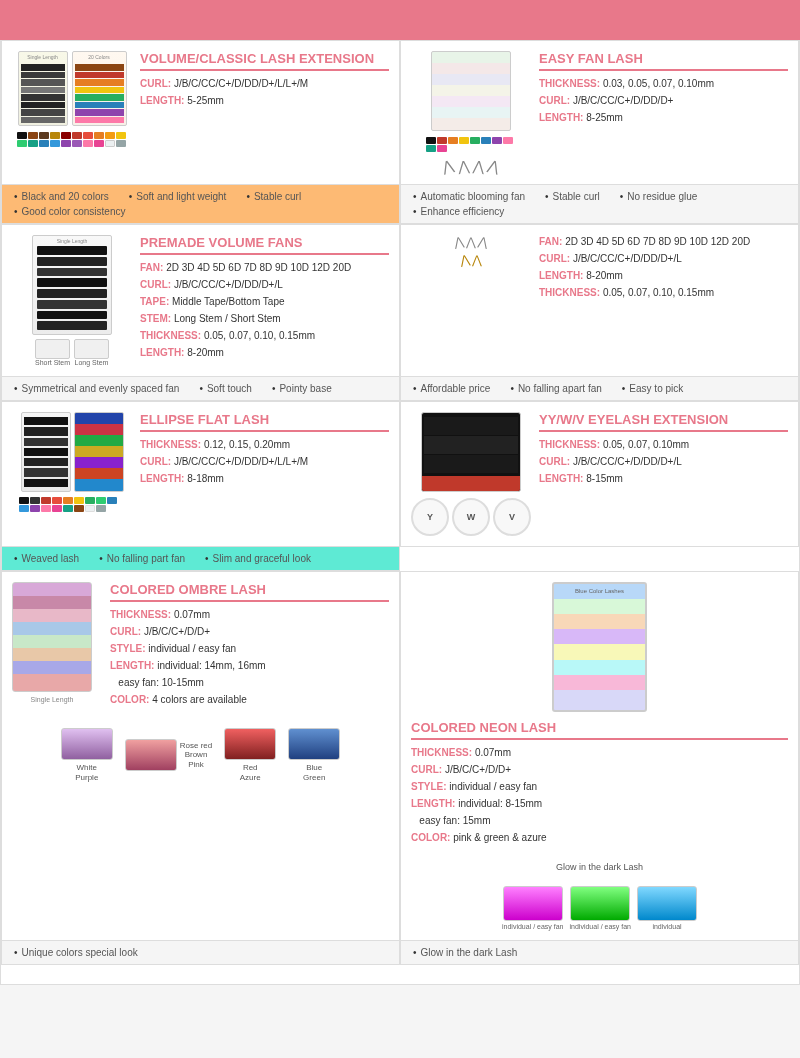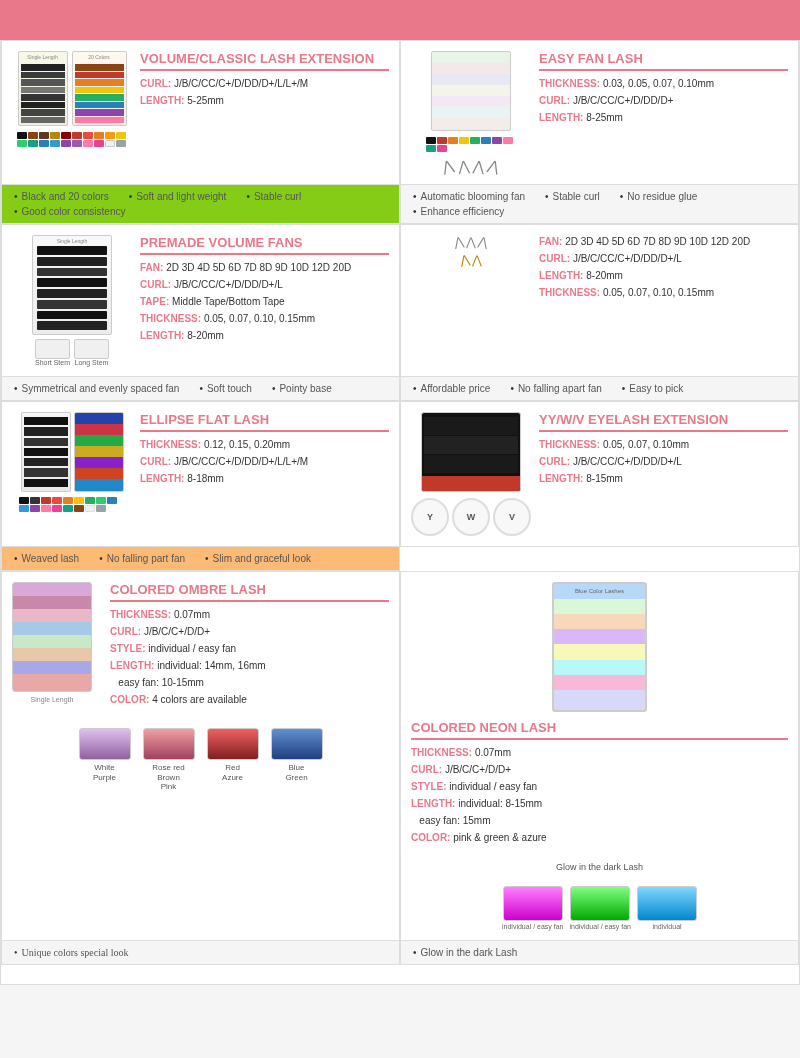--- a/index.html
+++ b/index.html
@@ -205,21 +205,21 @@
             <span>J/B/C/CC/C+/D/DD/D+</span>
           </div>
           <div class="spec-line">
             <span class="spec-label">LENGTH:</span>
             <span>8-25mm</span>
           </div>
         </div>
       </div>
     </div>
 
-    <div class="features-bar cell-left" style="border:1px solid #ddd; border-top:none; background:#84cc16;">
+    <div class="features-bar cell-left" style="border:1px solid #ddd; border-top:none; background:#fdba74;">
       <div class="feature-item">Black and 20 colors</div>
       <div class="feature-item">Soft and light weight</div>
       <div class="feature-item">Stable curl</div>
       <div class="feature-item">Good color consistency</div>
     </div>
     <div class="features-bar" style="border:1px solid #ddd; border-top:none; background:#f5f5f5;">
       <div class="feature-item">Automatic blooming fan</div>
       <div class="feature-item">Stable curl</div>
       <div class="feature-item">No residue glue</div>
       <div class="feature-item">Enhance efficiency</div>
@@ -262,20 +262,24 @@
             <span class="spec-label">FAN:</span>
             <span>2D 3D 4D 5D 6D 7D 8D 9D 10D 12D 20D</span>
           </div>
           <div class="spec-line">
             <span class="spec-label">CURL:</span>
             <span>J/B/C/CC/C+/D/DD/D+/L</span>
           </div>
           <div class="spec-line">
             <span class="spec-label">TAPE:</span>
             <span>Middle Tape/Bottom Tape</span>
+          </div>
+          <div class="spec-line">
+            <span class="spec-label">STEM:</span>
+            <span>Long Stem / Short Stem</span>
           </div>
           <div class="spec-line">
             <span class="spec-label">THICKNESS:</span>
             <span>0.05, 0.07, 0.10, 0.15mm</span>
           </div>
           <div class="spec-line">
             <span class="spec-label">LENGTH:</span>
             <span>8-20mm</span>
           </div>
         </div>
@@ -419,21 +423,21 @@
             <span>J/B/C/CC/C+/D/DD/D+/L</span>
           </div>
           <div class="spec-line">
             <span class="spec-label">LENGTH:</span>
             <span>8-15mm</span>
           </div>
         </div>
       </div>
     </div>
 
-    <div class="features-bar" style="border:1px solid #ddd; border-top:none; background:#fdba74;">
+    <div class="features-bar" style="border:1px solid #ddd; border-top:none; background:#5eead4;">
       <div class="feature-item">Weaved lash</div>
       <div class="feature-item">No falling part fan</div>
       <div class="feature-item">Slim and graceful look</div>
     </div>
   </div>
 
   <div class="grid-2col">
 
     <div class="cell cell-left">
       <div class="cell-inner" style="flex-direction: column;">
@@ -470,21 +474,21 @@
               <span>4 colors are available</span>
             </div>
           </div>
         </div>
 
         <div style="display:flex; justify-content:center; gap:12px; margin-top:10px; padding:0 10px;">
           <div style="display:flex; flex-direction:column; align-items:center; gap:3px;">
             <div style="width:52px; height:32px; background:linear-gradient(to bottom, #e0c0f0, #9060a0); border:1px solid #ccc; border-radius:3px;"></div>
             <div style="font-size:8px; color:#555; text-align:center; line-height:1.2;">White<br>Purple</div>
           </div>
-          <div style="display:flex; flex-direction:column; align-items:center; gap:3px;">
+          <div style="display:flex; flex-direction:row; align-items:center; gap:3px;">
             <div style="width:52px; height:32px; background:linear-gradient(to bottom, #f0a0a0, #a04060); border:1px solid #ccc; border-radius:3px;"></div>
             <div style="font-size:8px; color:#555; text-align:center; line-height:1.2;">Rose red<br>Brown<br>Pink</div>
           </div>
           <div style="display:flex; flex-direction:column; align-items:center; gap:3px;">
             <div style="width:52px; height:32px; background:linear-gradient(to bottom, #f06060, #802020); border:1px solid #ccc; border-radius:3px;"></div>
             <div style="font-size:8px; color:#555; text-align:center; line-height:1.2;">Red<br>Azure</div>
           </div>
           <div style="display:flex; flex-direction:column; align-items:center; gap:3px;">
             <div style="width:52px; height:32px; background:linear-gradient(to bottom, #6090d0, #204080); border:1px solid #ccc; border-radius:3px;"></div>
             <div style="font-size:8px; color:#555; text-align:center; line-height:1.2;">Blue<br>Green</div>
@@ -542,21 +546,21 @@
             <div style="font-size:7px; color:#666;">individual / easy fan</div>
           </div>
           <div style="display:flex; flex-direction:column; align-items:center; gap:2px;">
             <div style="width:60px; height:35px; background:linear-gradient(to bottom, #80d8ff, #0088cc); border-radius:3px; border:1px solid #ccc; display:flex; align-items:center; justify-content:center;"></div>
             <div style="font-size:7px; color:#666;">individual</div>
           </div>
         </div>
       </div>
     </div>
 
-    <div class="features-bar cell-left" style="border:1px solid #ddd; border-top:none; background:#f5f5f5;font-family:Liberation Serif, serif;">
+    <div class="features-bar cell-left" style="border:1px solid #ddd; border-top:none; background:#f5f5f5;">
       <div class="feature-item">Unique colors special look</div>
     </div>
     <div class="features-bar" style="border:1px solid #ddd; border-top:none; background:#f5f5f5;">
       <div class="feature-item">Glow in the dark Lash</div>
     </div>
   </div>
 
   <div style="height:20px; background:#fff; border:1px solid #ddd; border-top:none;"></div>
 </div>
 

